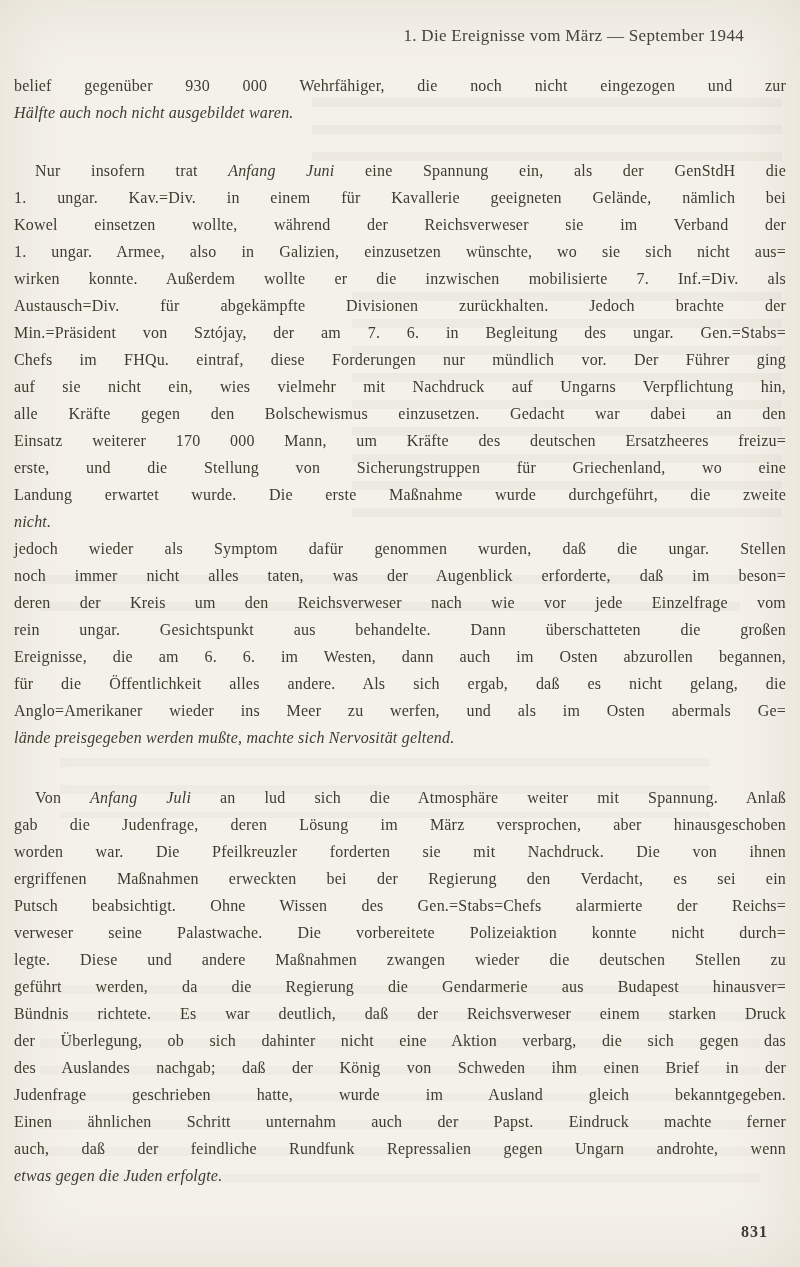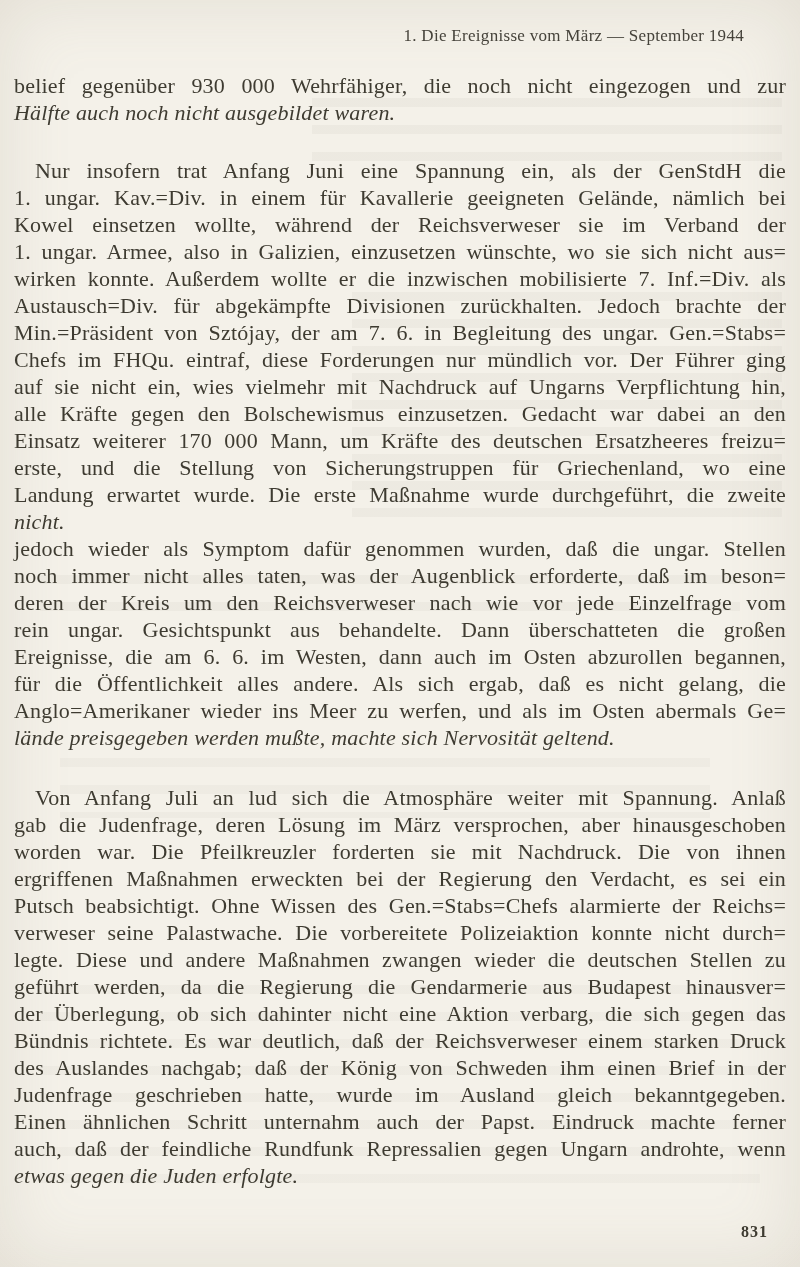--- a/index.html
+++ b/index.html
@@ -47,36 +47,36 @@
   .body-text {
     position: absolute;
     top: 72px;
     left: 14px;
     right: 14px;
   }
 
   .paragraph { }
 
   .line {
-    font-size: 22px;
+    font-size: 16px;
     line-height: 27px;
     letter-spacing: 0.2px;
     text-align: justify;
     text-align-last: justify;
     -moz-text-align-last: justify;
     white-space: normal;
   }
   .line.last {
     text-align-last: left;
     font-style: italic;
     -moz-text-align-last: left;
   }
   .line.indent { text-indent: 21px; }
 
-  .italic { }
+  .italic { font-style: italic; }
 
   .page-number {
     position: absolute;
     right: 32px;
     bottom: 26px;
     font-size: 16px;
     font-weight: bold;
     letter-spacing: 1px;
     color: #3e3b31;
   }
@@ -122,22 +122,22 @@
       </div>
       <div class="paragraph" style="margin-top: 33px;">
         <div class="line indent"><span>Von </span><span class="italic">Anfang Juli</span><span> an lud sich die Atmosphäre weiter mit Spannung. Anlaß</span></div>
         <div class="line"><span>gab die Judenfrage, deren Lösung im März versprochen, aber hinausgeschoben</span></div>
         <div class="line"><span>worden war. Die Pfeilkreuzler forderten sie mit Nachdruck. Die von ihnen</span></div>
         <div class="line"><span>ergriffenen Maßnahmen erweckten bei der Regierung den Verdacht, es sei ein</span></div>
         <div class="line"><span>Putsch beabsichtigt. Ohne Wissen des Gen.=Stabs=Chefs alarmierte der Reichs=</span></div>
         <div class="line"><span>verweser seine Palastwache. Die vorbereitete Polizeiaktion konnte nicht durch=</span></div>
         <div class="line"><span>legte. Diese und andere Maßnahmen zwangen wieder die deutschen Stellen zu</span></div>
         <div class="line"><span>geführt werden, da die Regierung die Gendarmerie aus Budapest hinausver=</span></div>
+        <div class="line"><span>Bündnis richtete. Es war deutlich, daß der Reichsverweser einem starken Druck</span></div>
         <div class="line"><span>der Überlegung, ob sich dahinter nicht eine Aktion verbarg, die sich gegen das</span></div>
-        <div class="line"><span>Bündnis richtete. Es war deutlich, daß der Reichsverweser einem starken Druck</span></div>
         <div class="line"><span>des Auslandes nachgab; daß der König von Schweden ihm einen Brief in der</span></div>
         <div class="line"><span>Judenfrage geschrieben hatte, wurde im Ausland gleich bekanntgegeben.</span></div>
         <div class="line"><span>Einen ähnlichen Schritt unternahm auch der Papst. Eindruck machte ferner</span></div>
         <div class="line"><span>auch, daß der feindliche Rundfunk Repressalien gegen Ungarn androhte, wenn</span></div>
         <div class="line last"><span>etwas gegen die Juden erfolgte.</span></div>
       </div>
     </div>
 
   <div class="page-number">831</div>
 </div>

